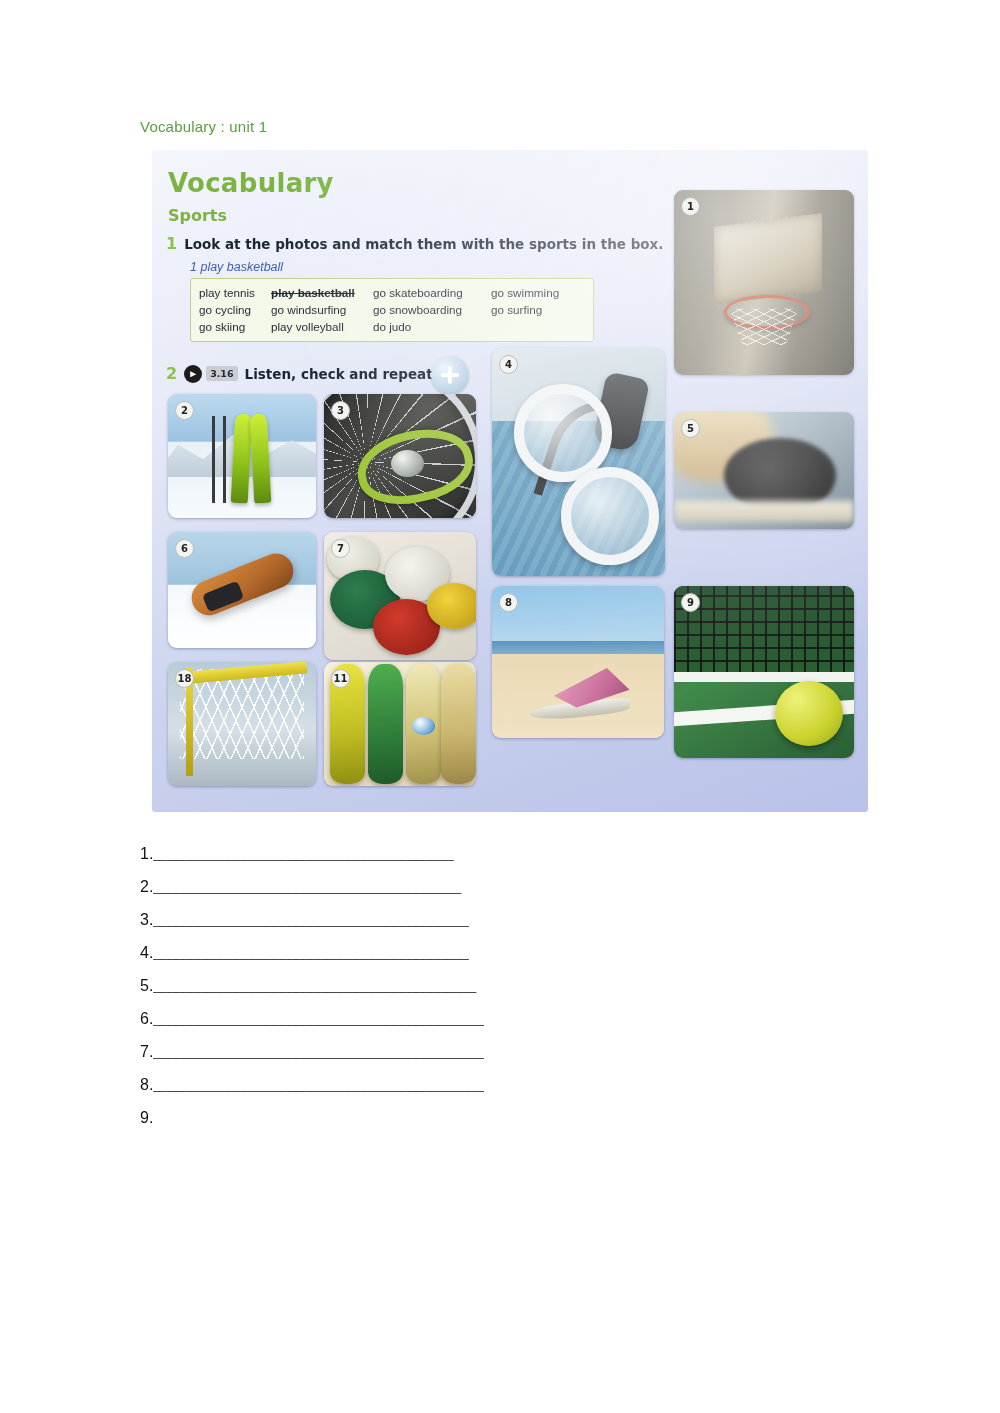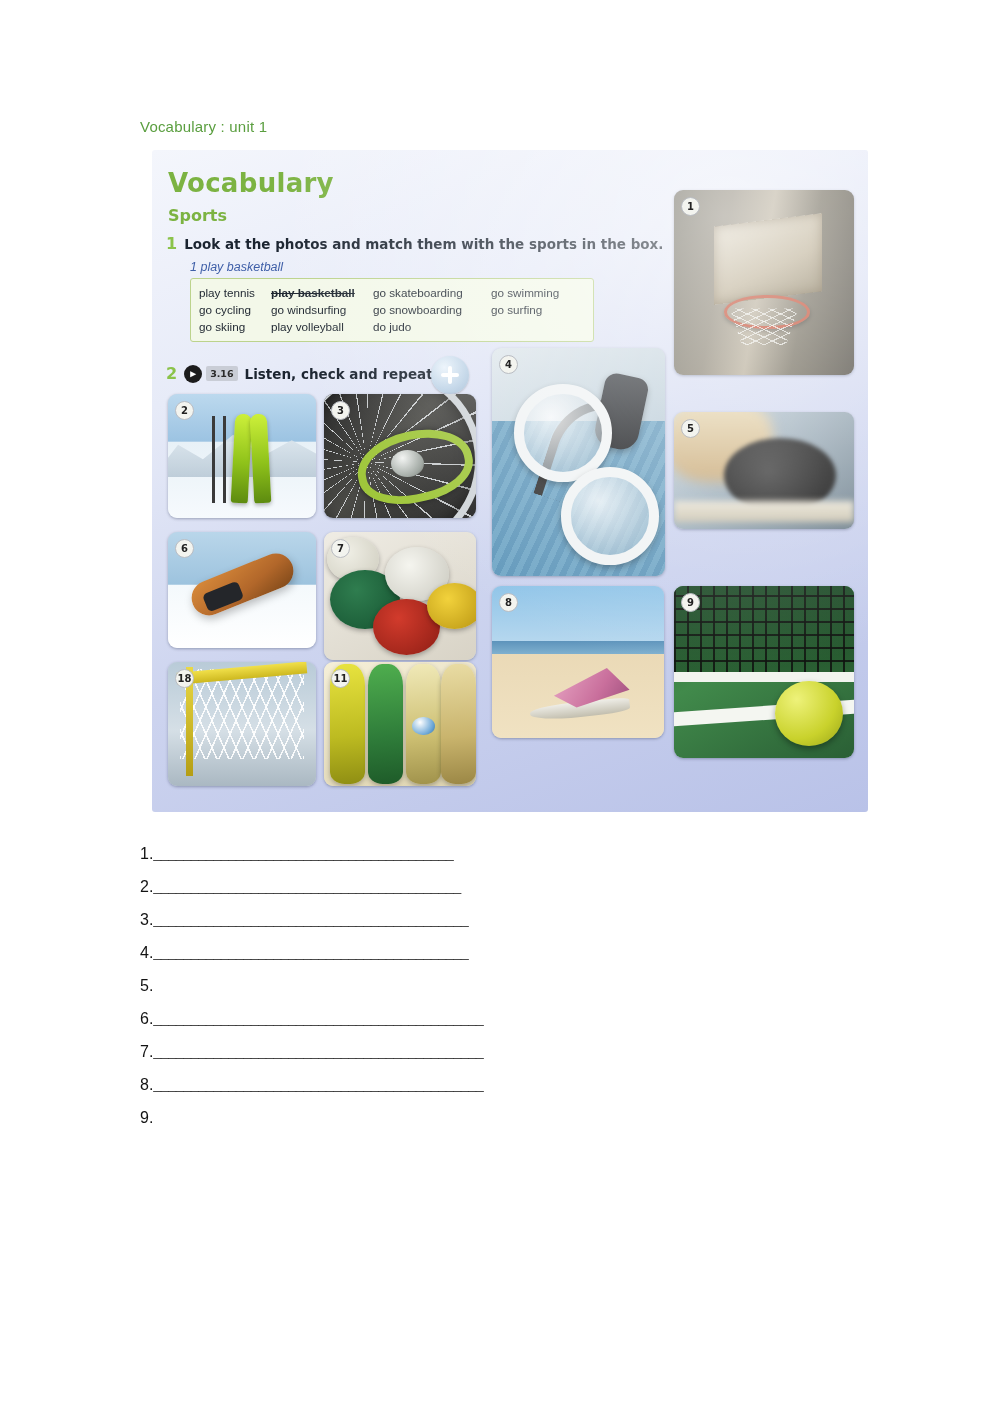--- a/index.html
+++ b/index.html
@@ -678,20 +678,21 @@
   <div class="ans-row">
     <span class="ans-num">3.</span>
     <span class="ans-line">__________________________________________</span>
   </div>
   <div class="ans-row">
     <span class="ans-num">4.</span>
     <span class="ans-line">__________________________________________</span>
   </div>
   <div class="ans-row">
     <span class="ans-num">5.</span>
+    <span class="ans-line">___________________________________________</span>
   </div>
   <div class="ans-row">
     <span class="ans-num">6.</span>
     <span class="ans-line">____________________________________________</span>
   </div>
   <div class="ans-row">
     <span class="ans-num">7.</span>
     <span class="ans-line">____________________________________________</span>
   </div>
   <div class="ans-row">

